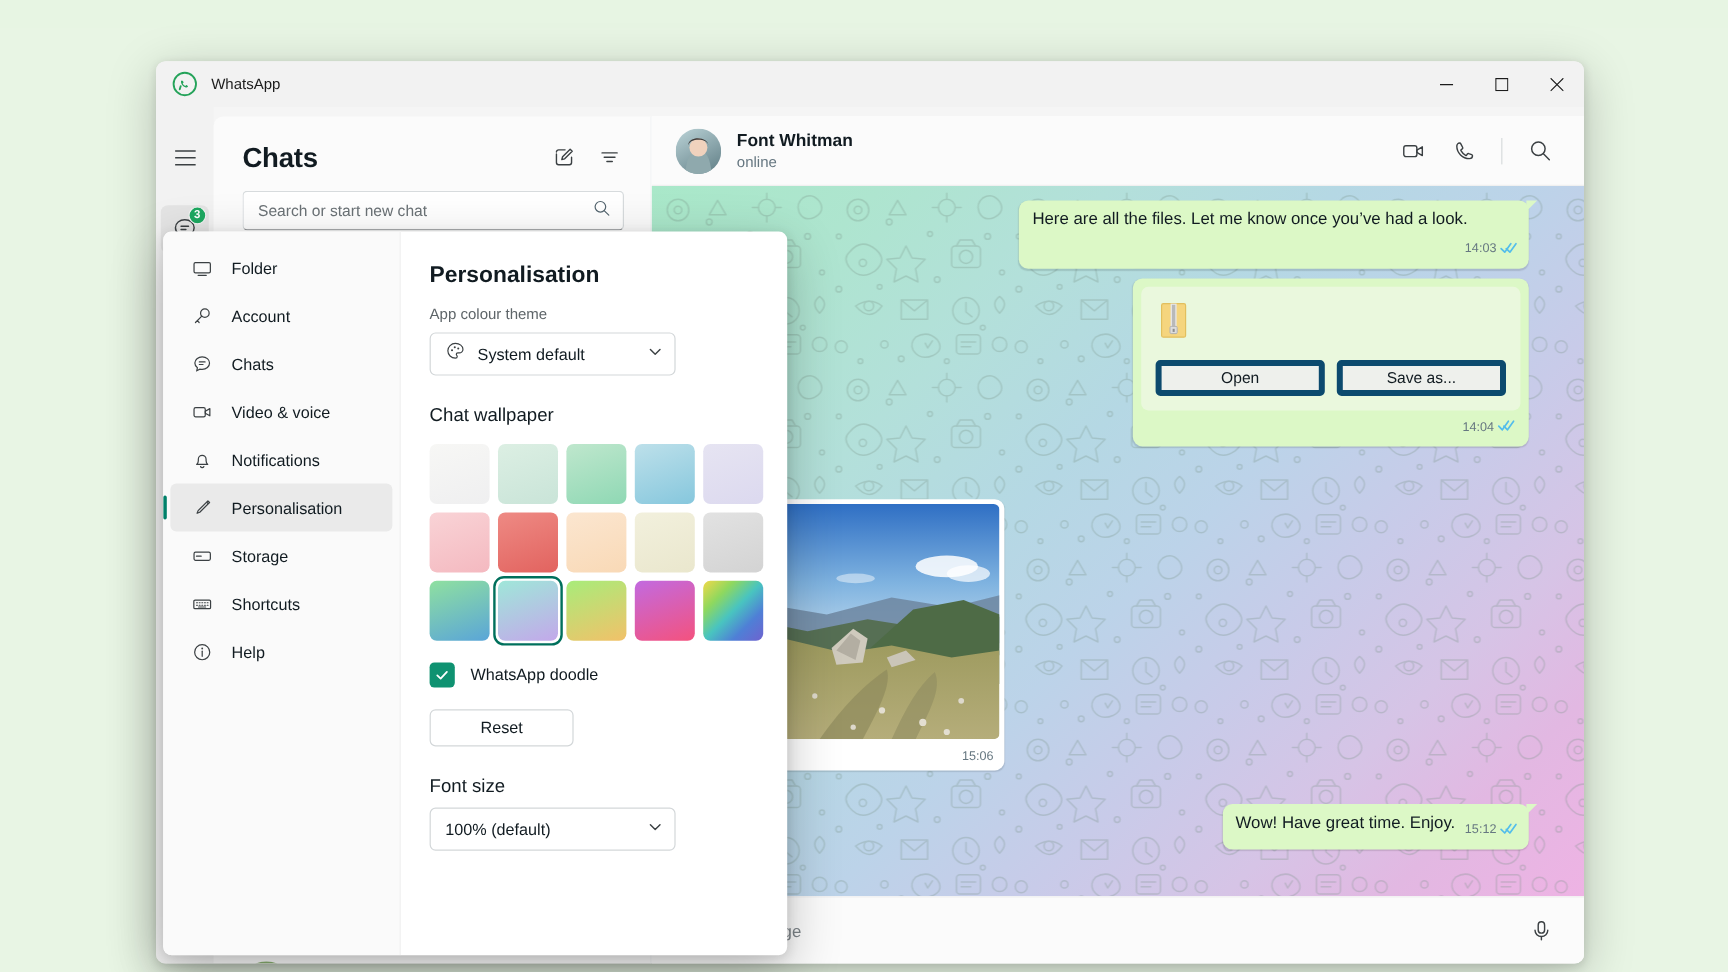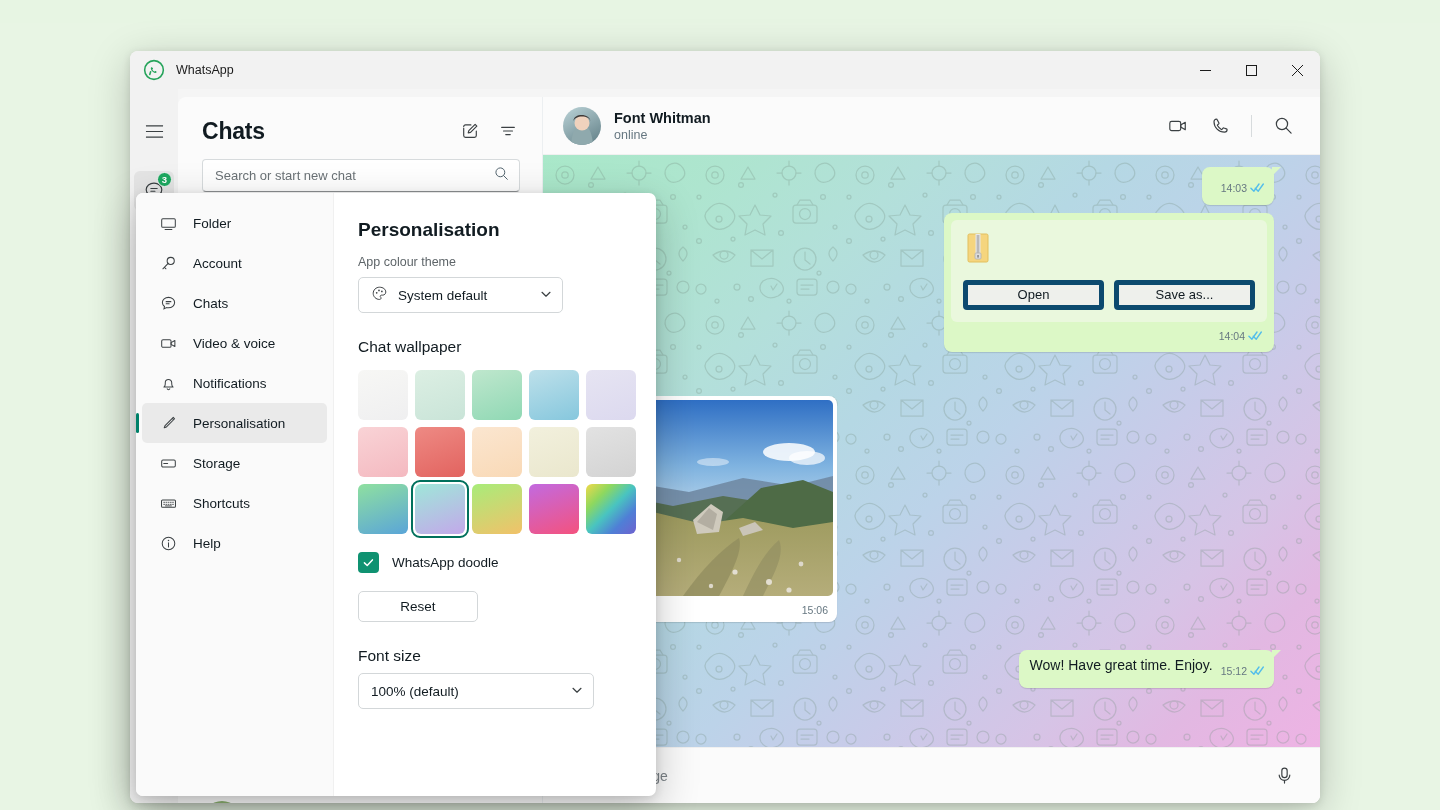--- a/index.html
+++ b/index.html
@@ -405,20 +405,21 @@
               </g>
             </pattern>
           </defs>
           <rect width="100%" height="100%" fill="url(#dood)"></rect>
         </svg>
 
         <div class="msgs">
 
           <div class="row out">
             <div class="bubble out">
+              <span>Here are all the files. Let me know once you’ve had a look.</span>
               <span class="bmeta">
                 <span class="btime">14:03</span>
                 <span class="ticks">
                   <svg width="15" height="11" viewBox="0 0 16 11">
                     <path d="M1 6.2 L4.2 9.4 L9.6 1.8" fill="none" stroke="#53bdeb" stroke-width="1.5" stroke-linecap="round" stroke-linejoin="round"></path>
                     <path d="M5.6 6.2 L8.8 9.4 L14.2 1.8" fill="none" stroke="#53bdeb" stroke-width="1.5" stroke-linecap="round" stroke-linejoin="round"></path>
                   </svg>
                 </span>
               </span>
             </div>
@@ -682,21 +683,21 @@
           <svg width="13" height="13" viewBox="0 0 14 14">
             <path d="M2.6 7.4 L5.6 10.2 L11.2 4.2" fill="none" stroke="#fff" stroke-width="1.6" stroke-linecap="round" stroke-linejoin="round"></path>
           </svg>
         </span>
         <span class="check-label">WhatsApp doodle</span>
       </div>
 
       <button class="reset-btn">Reset</button>
 
       <div class="sec-title">Font size</div>
-      <div class="select" style="width:236px">
+      <div class="select" style="width:205px">
         <span class="select-txt">100% (default)</span>
         <span class="chev">
           <svg width="12" height="12" viewBox="0 0 12 12">
             <path d="M2 4.3 L6 8.2 L10 4.3" fill="none" stroke="#3b4043" stroke-width="1.2" stroke-linecap="round" stroke-linejoin="round"></path>
           </svg>
         </span>
       </div>
     </div>
   </div>
 

